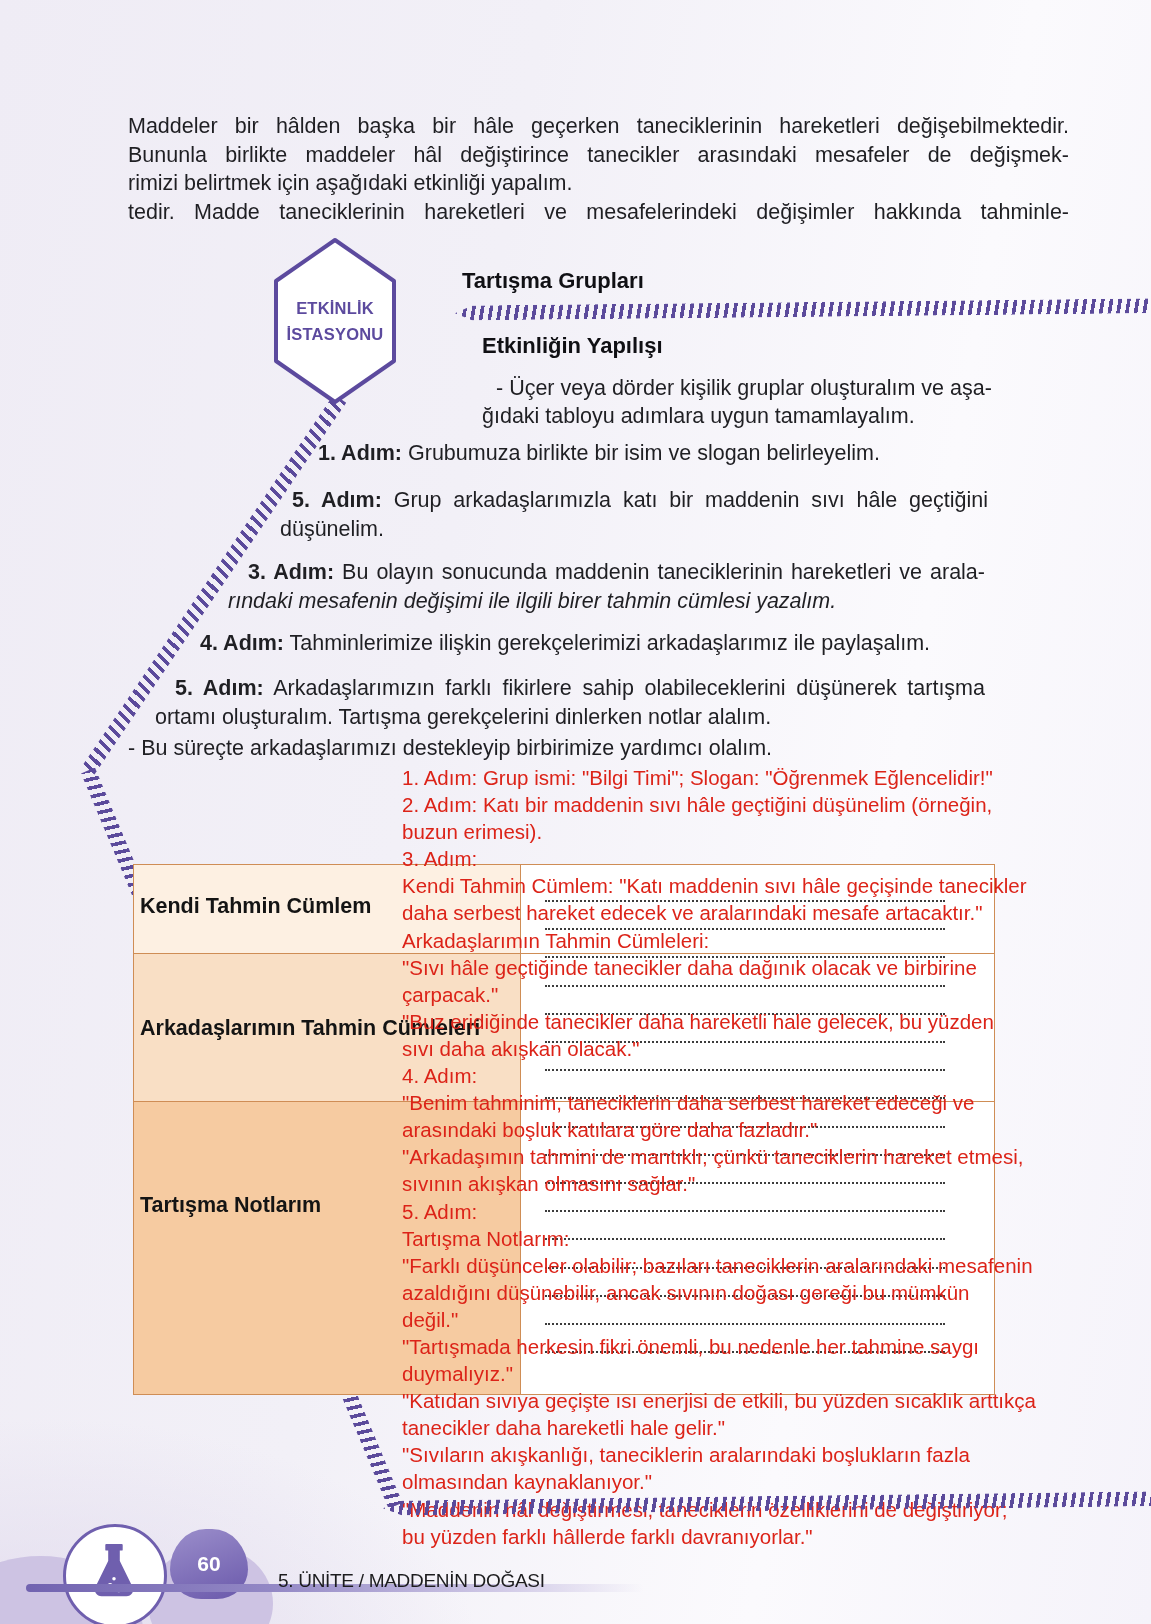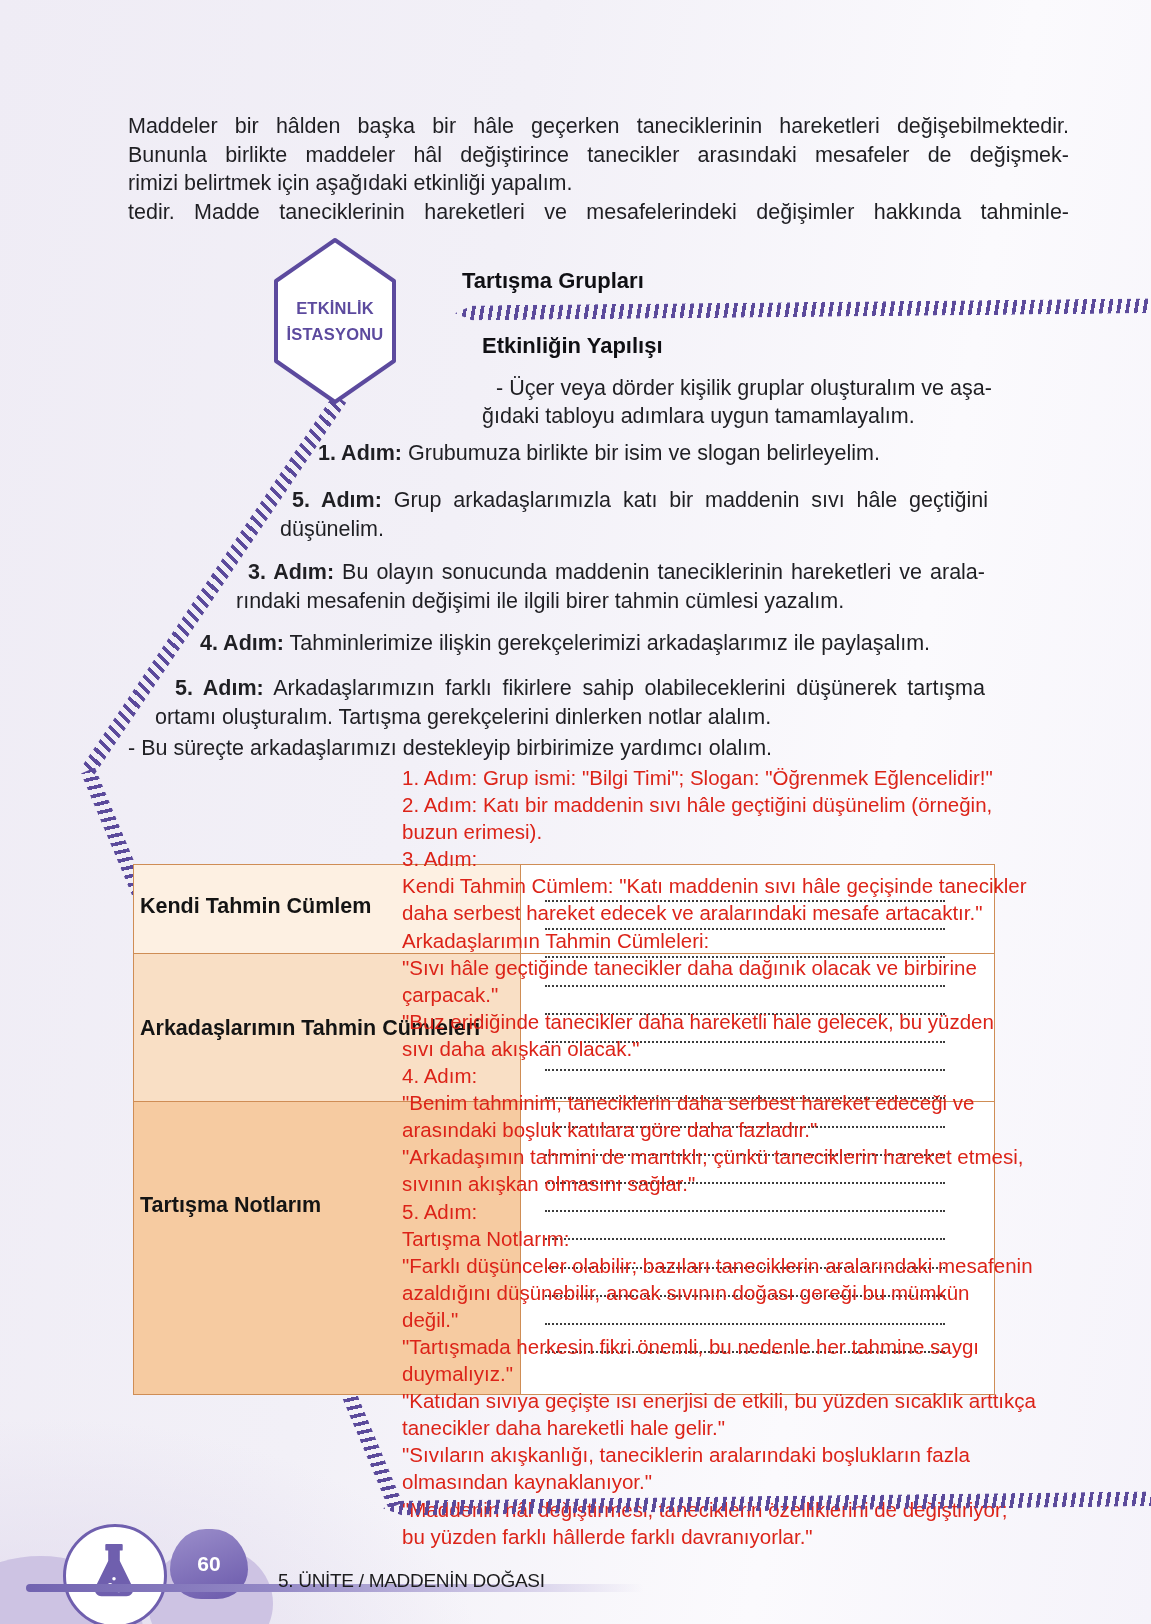--- a/index.html
+++ b/index.html
@@ -86,21 +86,21 @@
 
   <div id="instruction-box">
       <div class="abs blk" style="left: 496px; top: 374px; text-align: right;">- Üçer veya dörder kişilik gruplar oluşturalım ve aşa-</div>
       <div class="abs blk" style="left: 482px; top: 402px;">ğıdaki tabloyu adımlara uygun tamamlayalım.</div>
     </div>
   <div id="steps-box">
       <div class="abs blk" style="left: 318px; top: 439px;"><span class="b">1. Adım:</span> Grubumuza birlikte bir isim ve slogan belirleyelim.</div>
       <div class="abs blk just" style="left: 292px; top: 486px; width: 696px;"><span class="b">5. Adım:</span> Grup arkadaşlarımızla katı bir maddenin sıvı hâle geçtiğini</div>
       <div class="abs blk" style="left: 280px; top: 515px;">düşünelim.</div>
       <div class="abs blk just" style="left: 248px; top: 558px; width: 737px;"><span class="b">3. Adım:</span> Bu olayın sonucunda maddenin taneciklerinin hareketleri ve arala-</div>
-      <div class="abs blk" style="left: 236px; top: 587px;">rındaki mesafenin değişimi ile ilgili birer tahmin cümlesi yazalım.</div>
+      <div class="abs blk" style="left: 228px; top: 587px; font-style: italic;">rındaki mesafenin değişimi ile ilgili birer tahmin cümlesi yazalım.</div>
       <div class="abs blk" style="left: 200px; top: 629px;"><span class="b">4. Adım:</span> Tahminlerimize ilişkin gerekçelerimizi arkadaşlarımız ile paylaşalım.</div>
       <div class="abs blk just" style="left: 175px; top: 674px; width: 810px;"><span class="b">5. Adım:</span> Arkadaşlarımızın farklı fikirlere sahip olabileceklerini düşünerek tartışma</div>
       <div class="abs blk" style="left: 155px; top: 703px;">ortamı oluşturalım. Tartışma gerekçelerini dinlerken notlar alalım.</div>
     </div>
   <div class="abs blk" style="left:128px;top:734px;text-align:center;">- Bu süreçte arkadaşlarımızı destekleyip birbirimize yardımcı olalım.</div>
 
   <div>
     <div class="row r1"></div>
     <div class="row r2"></div>
     <div class="row r3"></div>

